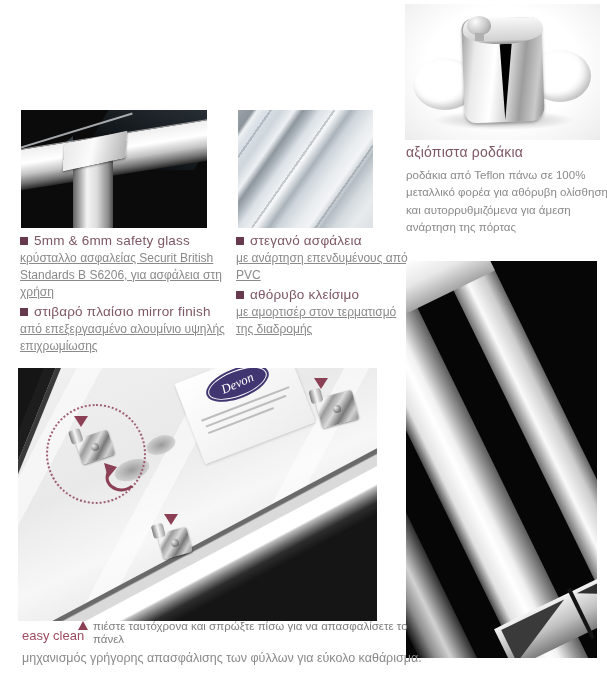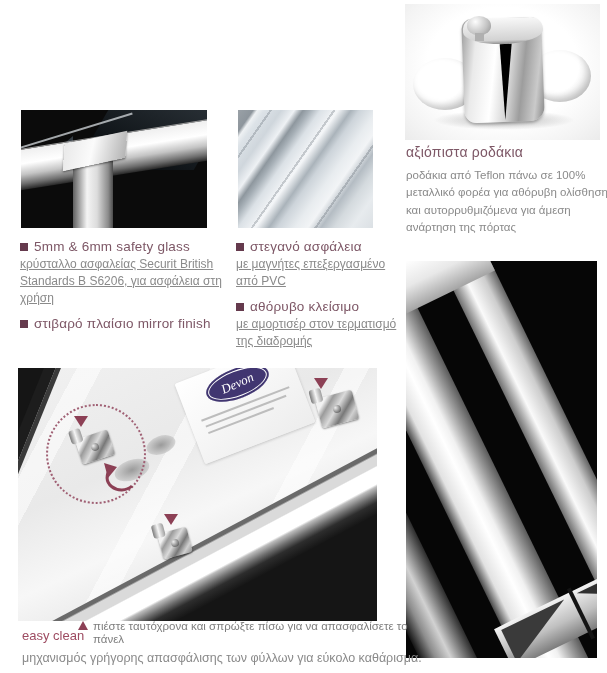--- a/index.html
+++ b/index.html
@@ -130,21 +130,21 @@
     border-left:70px solid #3a3a3a;border-bottom:36px solid transparent;}
   .hg-bottom .bt-r{position:absolute;right:6px;top:4px;width:0;height:0;
     border-right:70px solid #303030;border-bottom:36px solid transparent;}
   .hg-bottom .bt-slit{position:absolute;left:50%;top:-4px;width:4px;height:56px;background:#141414;}
 
   
   .feat-col{position:absolute;color:#8a8a8a;font-size:12px;line-height:17px;}
   .feat-col-left{left:20px;top:230px;width:208px;}
   .feat-col-mid{left:236px;top:230px;width:172px;}
   .feat-title{color:#7d5766;font-size:13.5px;line-height:17px;display:flex;align-items:center;gap:6px;
-    margin-top:8px;letter-spacing:.2px;}
+    margin-top:2px;letter-spacing:.2px;}
   .bullet{width:8px;height:8px;background:#653a4d;flex:0 0 auto;display:inline-block;}
   .feat-body{margin:1px 0 2px 0;text-decoration:underline;}
 
   .roller-text{position:absolute;left:406px;top:144px;width:206px;color:#8a8a8a;
     font-size:11.5px;line-height:17.5px;}
   .roller-title{color:#7d5766;font-size:14px;margin-bottom:5px;letter-spacing:.2px;}
 
   .clean-note{position:absolute;left:78px;top:620px;width:330px;color:#7e7e7e;font-size:11.5px;
     display:flex;gap:5px;align-items:flex-start;line-height:13px;}
   .note-tri{width:0;height:0;margin-top:1px;flex:0 0 auto;
@@ -190,28 +190,29 @@
   <div class="feat-col feat-col-left">
     <div class="feat-title">
       <span class="bullet"></span>
       <span>5mm &amp; 6mm safety glass</span>
     </div>
     <div class="feat-body">κρύσταλλο ασφαλείας Securit British Standards B S6206, για ασφάλεια στη χρήση</div>
     <div class="feat-title">
       <span class="bullet"></span>
       <span>στιβαρό πλαίσιο mirror finish</span>
     </div>
+    <div class="feat-body">από επεξεργασμένο αλουμίνιο υψηλής επιχρωμίωσης</div>
   </div>
 
   <div class="feat-col feat-col-mid">
     <div class="feat-title">
       <span class="bullet"></span>
       <span>στεγανό ασφάλεια</span>
     </div>
-    <div class="feat-body">με μαγνήτες επεξεργασμένο από PVC</div>
+    <div class="feat-body">με ανάρτηση επενδυμένους από PVC</div>
     <div class="feat-title">
       <span class="bullet"></span>
       <span>αθόρυβο κλείσιμο</span>
     </div>
     <div class="feat-body">με αμορτισέρ στον τερματισμό της διαδρομής</div>
   </div>
 
   <div class="photo photo-clean">
     <div class="pc-sheen"></div>
     <div class="pc-stripe pc-s1"></div>

